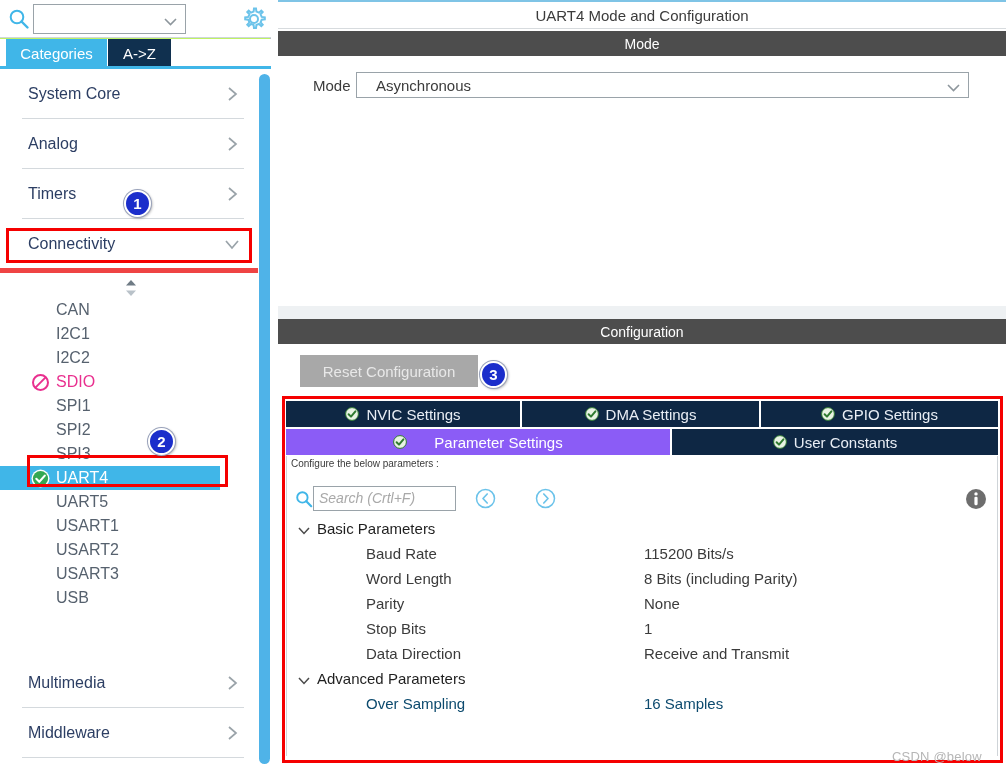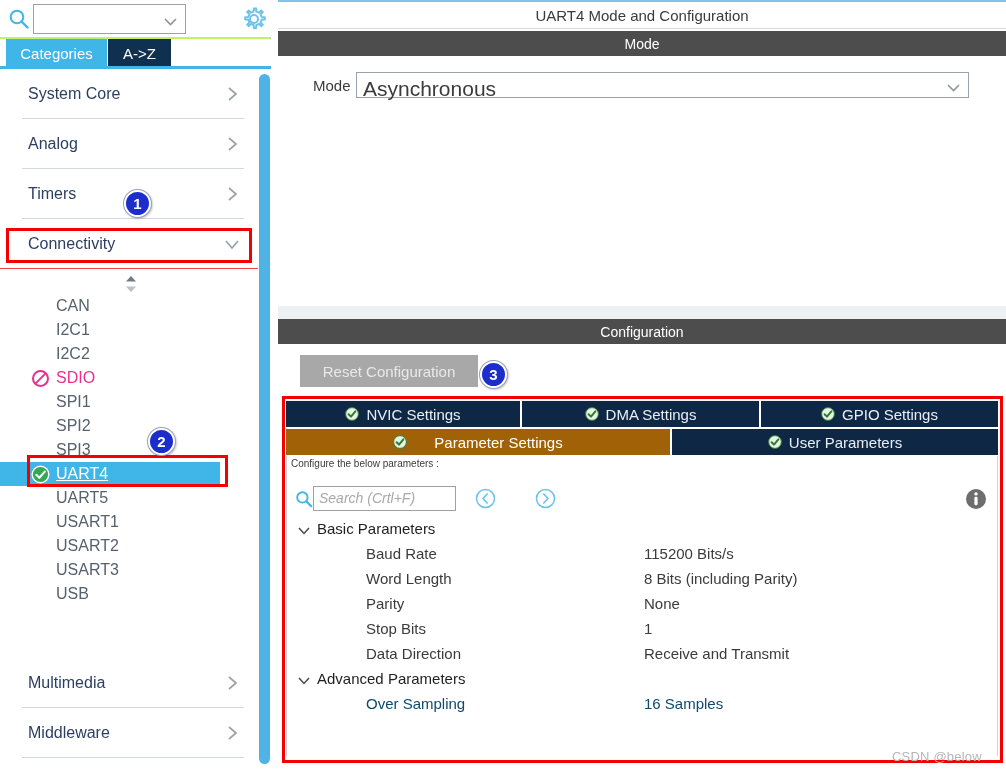--- a/index.html
+++ b/index.html
@@ -99,21 +99,21 @@
   .acc-sep {
     height: 1px; background: #d4d9dd;
     margin: 0 14px 0 22px;
   }
 
   
   #periph-box {
     position: relative;
     background: #ffffff;
     height: 390px;
-    border-top: 1px solid #ef4444;
+    border-top: 5px solid #ef4444;
     overflow: hidden;
   }
   #periph-spinner {
     position: absolute; left: 124px; top: 6px;
     width: 14px; height: 18px;
   }
   #periph-list {
     position: absolute; left: 0; top: 25px;
     width: 258px;
   }
@@ -183,22 +183,22 @@
     position: absolute; left: 35px; top: 21px;
     font-size: 15px; color: #3b3b3b;
   }
   #mode-select {
     position: absolute; left: 78px; top: 16px;
     width: 613px; height: 26px;
     border: 1px solid #9aa3a9;
     background: #ffffff;
   }
   #mode-select-value {
-    position: absolute; left: 6px; top: 4px;
-    font-size: 21px; color: #3b3b3b;
+    position: absolute; left: 19px; top: 4px;
+    font-size: 15px; color: #3b3b3b;
   }
   #mode-select-caret {
     position: absolute; right: 8px; top: 7px;
     width: 13px; height: 13px;
   }
   #mode-gap {
     position: absolute; left: 0; top: 306px;
     width: 728px; height: 13px;
     background: #eef1f3;
   }
@@ -223,21 +223,21 @@
     width: 712px; height: 54px;
   }
   .ctab {
     position: absolute; height: 26px;
     background: #0b2murk;
     display: flex; align-items: center; justify-content: center;
     font-size: 15px; color: #e9eef5;
     white-space: nowrap;
   }
   .ctab.dark { background: #0e2744; }
-  .ctab.active { background: #a16207; color: #ffffff; gap: 20px; }
+  .ctab.active { background: #8b5cf6; color: #ffffff; gap: 20px; }
   .ctab .chk { margin-right: 7px; display: inline-flex; }
   #ctab-nvic { left: 0; top: 0; width: 234px; }
   #ctab-dma  { left: 236px; top: 0; width: 237px; }
   #ctab-gpio { left: 475px; top: 0; width: 237px; }
   #ctab-param { left: 0; top: 28px; width: 384px; }
   #ctab-userc { left: 386px; top: 28px; width: 326px; }
 
   
   #params-pane {
     position: absolute; left: 8px; top: 112px;
@@ -563,21 +563,21 @@
           </span>
           <span>Parameter Settings</span>
         </div>
         <div class="ctab dark" id="ctab-userc">
           <span class="chk">
             <svg width="14" height="14" viewBox="0 0 14 14">
               <circle cx="7" cy="7" r="6.4" fill="#e9f3e4" stroke="#2f7a30" stroke-width="1"></circle>
               <polyline points="3.6,7.2 6,9.6 10.4,4.4" fill="none" stroke="#2f7a30" stroke-width="2" stroke-linecap="round" stroke-linejoin="round"></polyline>
             </svg>
           </span>
-          <span>User Parameters</span>
+          <span>User Constants</span>
         </div>
       </div>
 
       <div id="params-pane">
         <div id="configure-note">Configure the below parameters :</div>
 
         <div id="param-toolbar">
           <span id="p-search-glass">
             <svg width="18" height="18" viewBox="0 0 18 18">
               <circle cx="7.4" cy="7.4" r="5.2" fill="none" stroke="#40b6e8" stroke-width="1.9"></circle>

